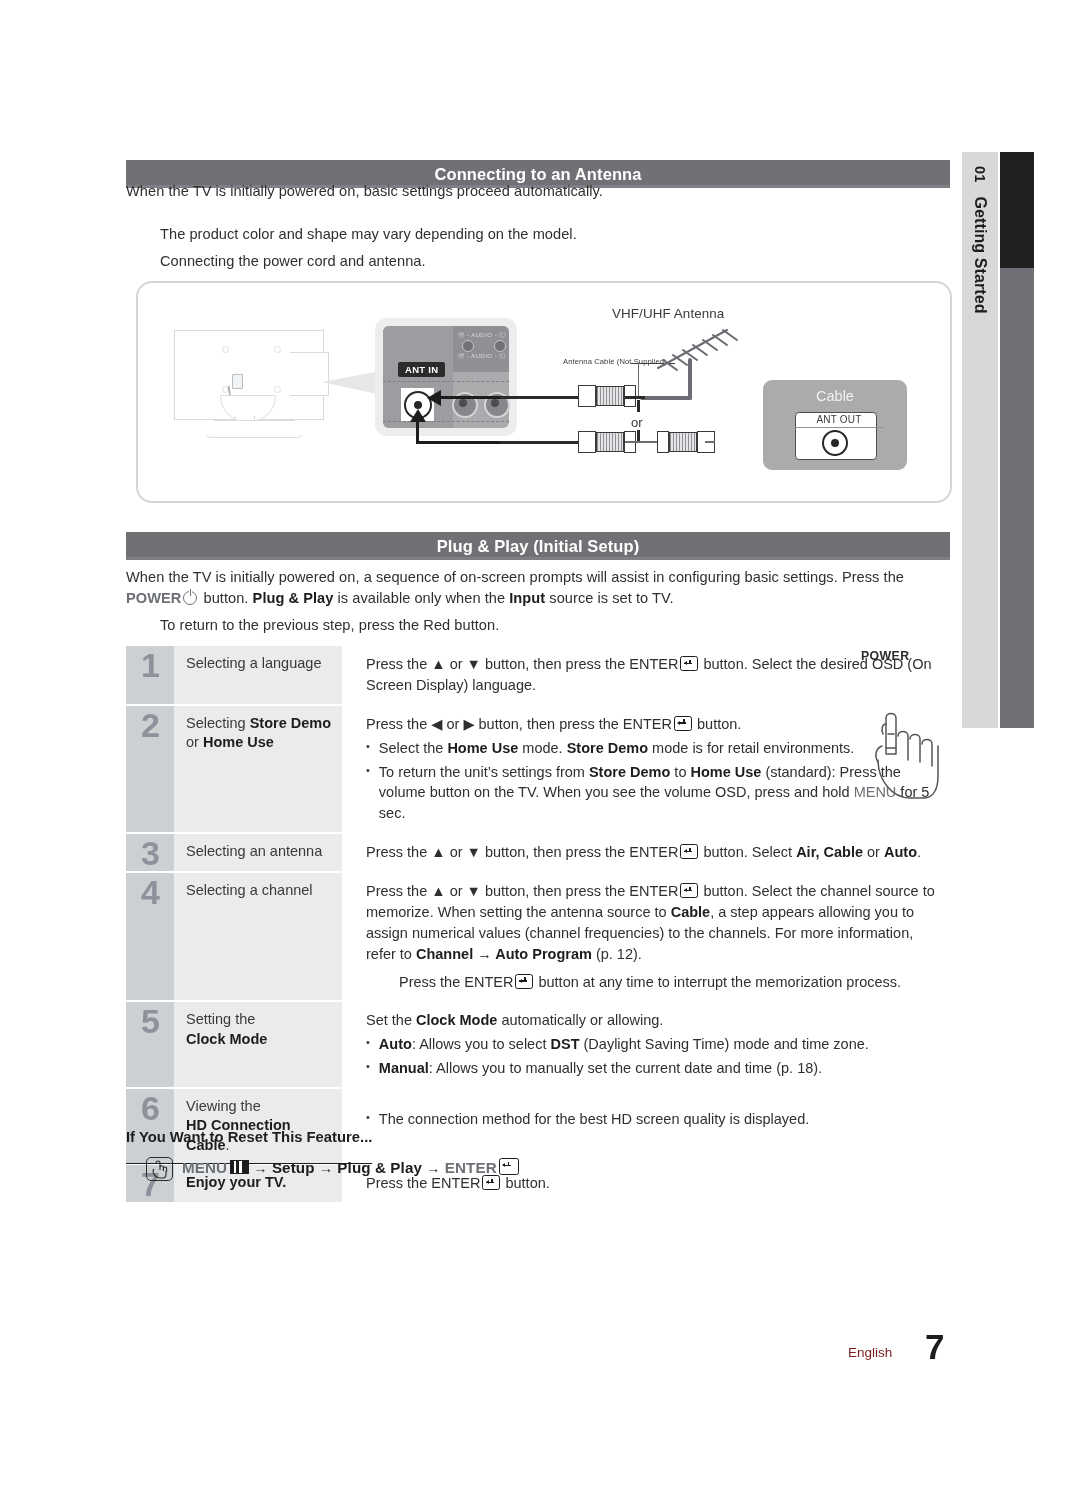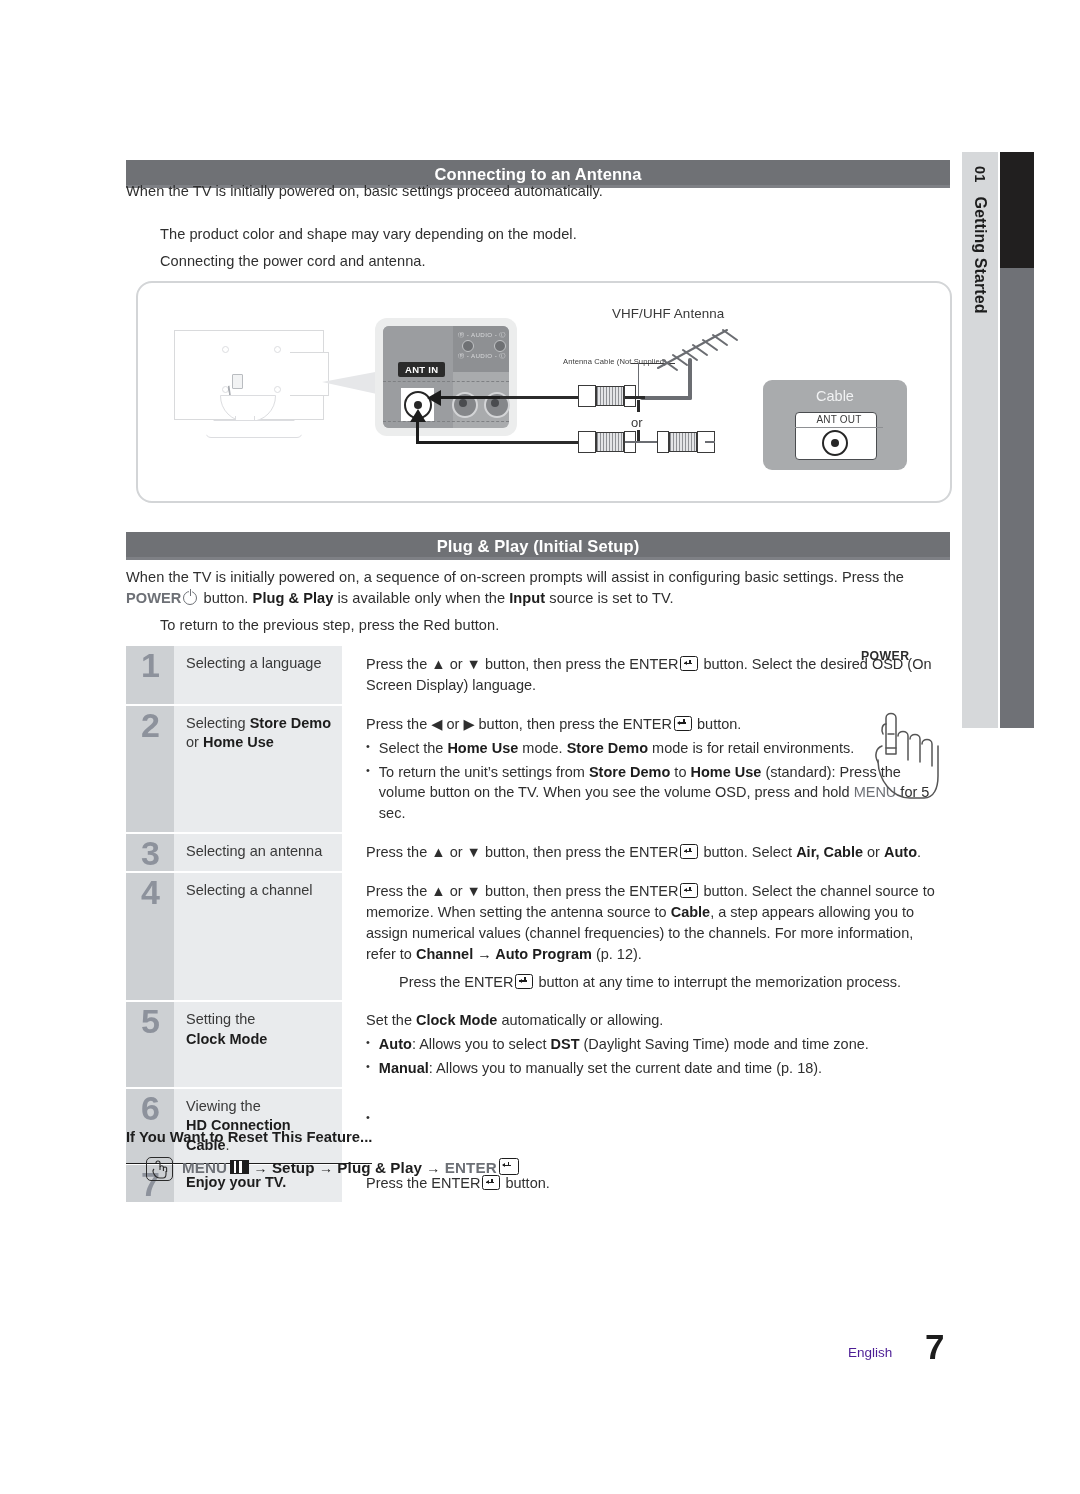--- a/index.html
+++ b/index.html
@@ -124,21 +124,21 @@
   
   .power-lbl{position:absolute;left:861px;top:649px;font-size:12.3px;color:#2b2b2b;letter-spacing:.4px;font-weight:600;}
   .hand{position:absolute;left:852px;top:684px;width:110px;height:118px;}
 
   
   .reset-t{position:absolute;left:126px;top:1129px;font-size:14.8px;font-weight:700;color:#1d1d1d;border-bottom:1.6px solid #1d1d1d;padding-bottom:18px;}
   .reset-icon{position:absolute;left:146px;top:1157px;width:25px;height:22px;border:1.5px solid #2b2b2b;border-radius:5px;}
   .reset-line{position:absolute;left:182px;top:1158px;font-size:15.2px;color:#1d1d1d;font-weight:700;letter-spacing:.1px;}
 
   
-  .foot-lang{position:absolute;left:848px;top:1345px;font-size:13.5px;color:#4c1d95;}
+  .foot-lang{position:absolute;left:848px;top:1345px;font-size:13.5px;color:#7f1d1d;}
   .foot-num{position:absolute;left:925px;top:1329px;font-size:35px;font-weight:700;color:#1d1d1d;line-height:1;}
 </style>
 </head>
 <body>
 
 <div class="page">
 
   <div class="sidetab">
     <div class="sidetab-inner">
       <span class="sidetab-num">01</span>
@@ -347,20 +347,21 @@
     </div>
 
     <div class="row">
       <div class="c-num">
           <span>6</span>
         </div>
       <div class="c-lbl"><span>Viewing the</span><br><b>HD Connection Cable</b><span>.</span></div>
       <div class="c-desc">
         <div class="bul" style="margin-top:12px;">
             <span class="d">•</span>
+            <span>The connection method for the best HD screen quality is displayed.</span>
           </div>
       </div>
     </div>
 
     <div class="row">
       <div class="c-num">
           <span>7</span>
         </div>
       <div class="c-lbl"><b>Enjoy your TV.</b></div>
       <div class="c-desc">

